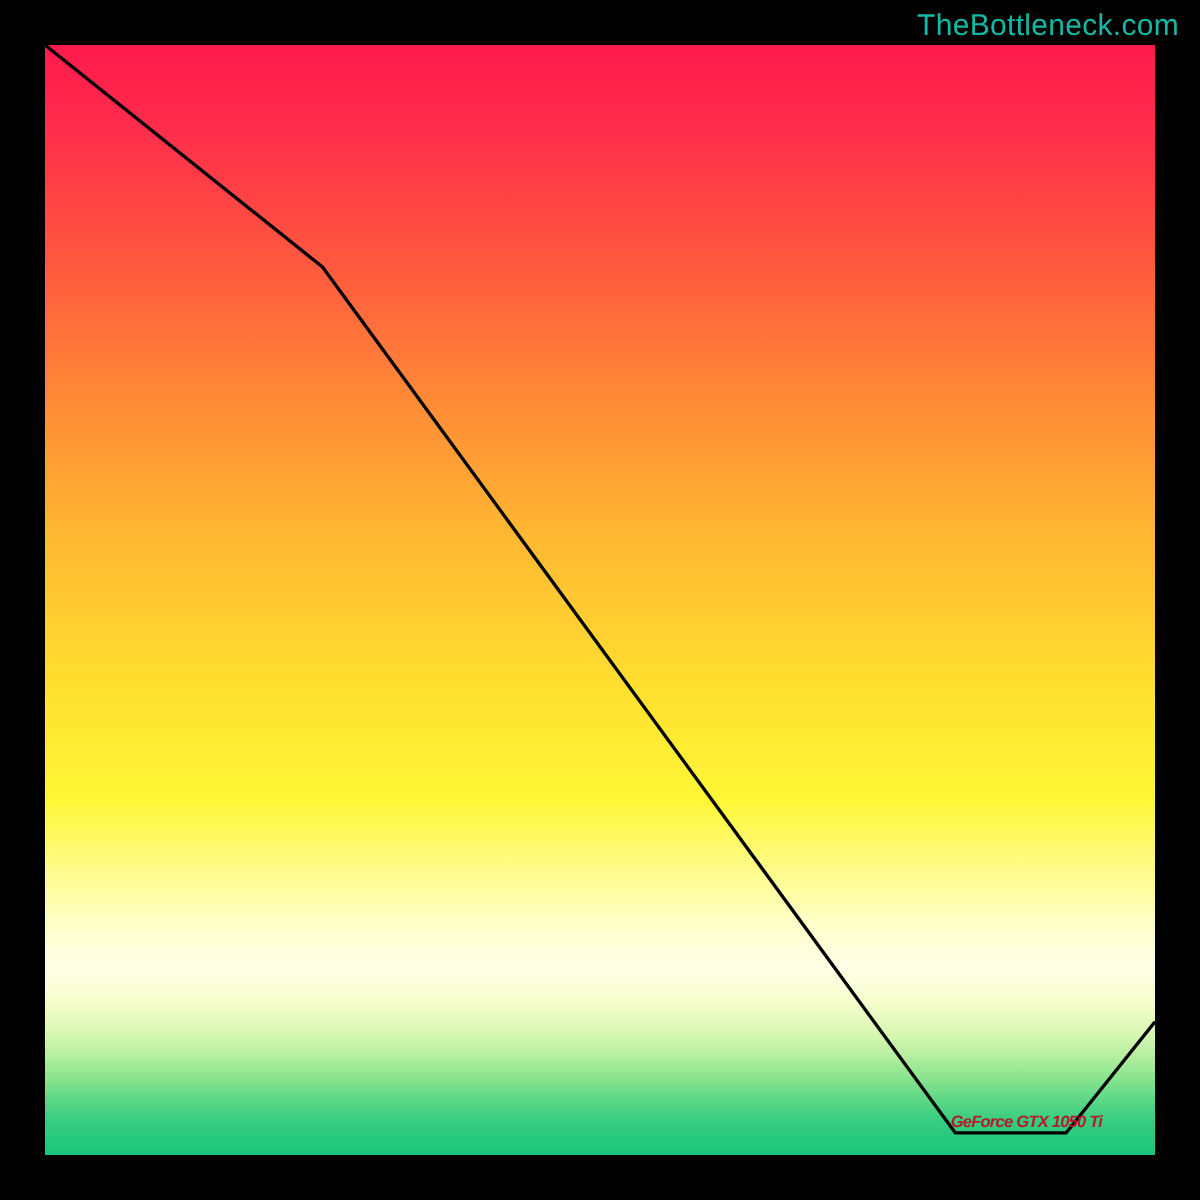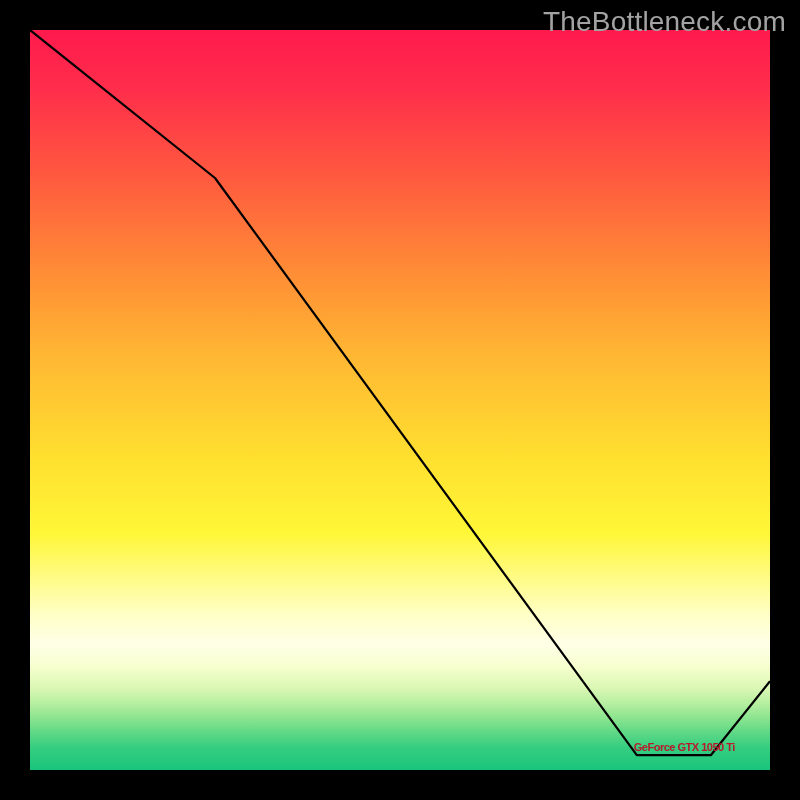--- a/index.html
+++ b/index.html
@@ -14,22 +14,22 @@
   .frame {
     position: relative;
     width: 800px;
     height: 800px;
     background: #000;
   }
   .attribution {
     position: absolute;
     top: 6px;
     right: 14px;
-    color: #a3a3a3;
-    font-size: 28px;
+    color: #14b8a6;
+    font-size: 20px;
     font-weight: 500;
     letter-spacing: 0.2px;
     z-index: 5;
   }
   .plot-area {
     position: absolute;
     left: 30px;
     top: 30px;
     width: 740px;
     height: 740px;
@@ -45,20 +45,21 @@
       #ffffc6 79%,
       #ffffe8 83%,
       #f7ffce 86%,
       #d9f7b3 89%,
       #b6efa0 91%,
       #8be48f 93%,
       #5dd886 95%,
       #35cd80 97%,
       #18c57c 100%
     );
+    font-style: italic;
   }
   
   .plot-svg {
     position: absolute;
     left: 0;
     top: 0;
     width: 740px;
     height: 740px;
   }
   .series-line {

